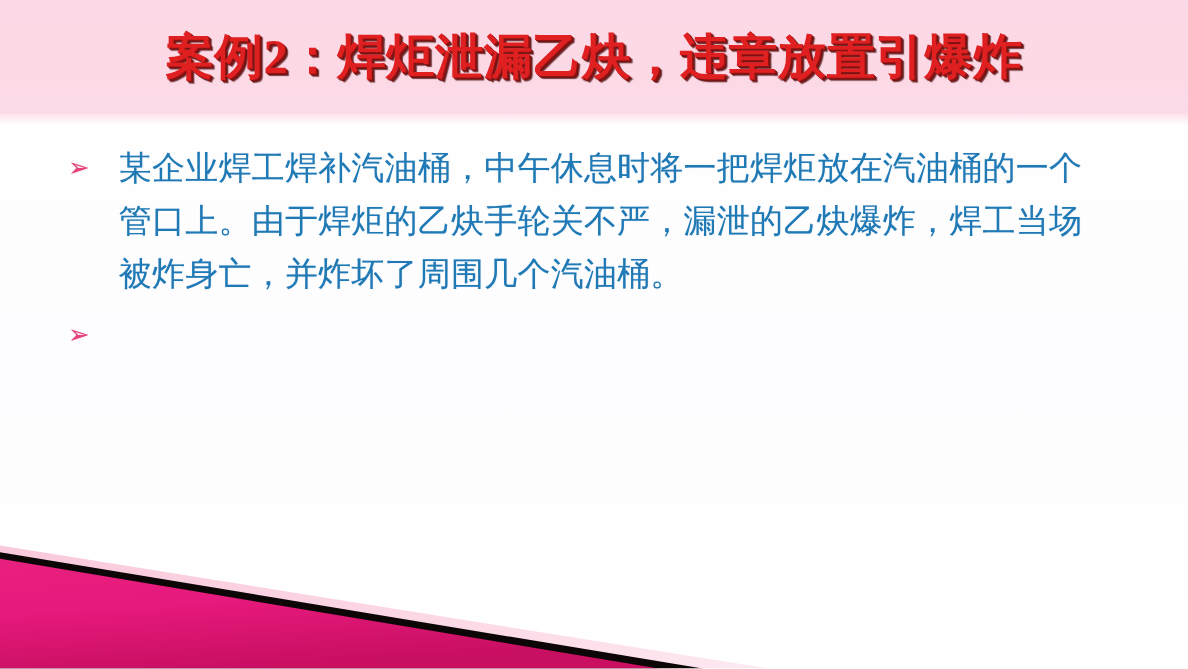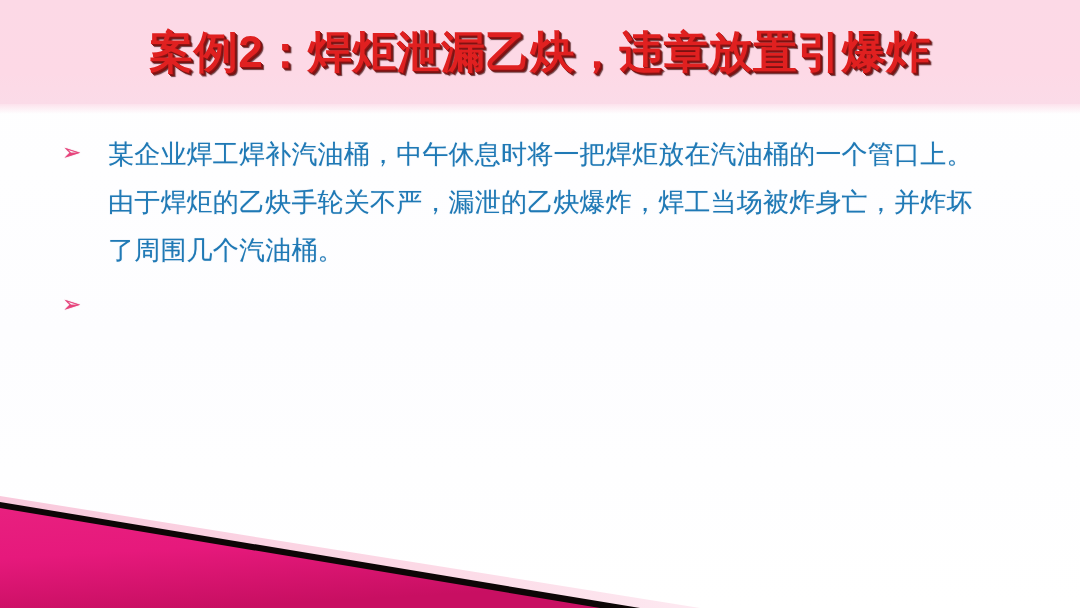--- a/index.html
+++ b/index.html
@@ -37,21 +37,21 @@
     height: 10px;
     background: linear-gradient(180deg, rgba(252,217,230,0.75) 0%, rgba(255,255,255,0) 100%);
   }
 
   .slide-title {
     position: absolute;
     left: 0;
     top: 22px;
     width: 1080px;
     text-align: center;
-    font-family: Liberation Sans, sans-serif;
+    font-family: Liberation Serif, serif;
     font-size: 44px;
     line-height: 60px;
     font-weight: bold;
     letter-spacing: 0.5px;
     color: #e02020;
     text-shadow:
        1px 1px 0 #8c1414,
        2px 2px 0 #7a1111,
        3px 3px 1px rgba(60,8,8,0.75);
     white-space: nowrap;
@@ -75,21 +75,21 @@
     top: 6px;
     width: 30px;
     font-size: 23px;
     line-height: 32px;
     color: #e8437c;
     text-shadow: 0 0 1px rgba(200,30,90,0.6);
     user-select: none;
   }
   .bullet-text {
     font-family: "DejaVu Sans", "Liberation Sans", sans-serif;
-    font-size: 26px;
+    font-size: 30px;
     line-height: 48px;
     color: #1f79b5;
     letter-spacing: 0.2px;
     max-width: 880px;
     text-shadow: 0 0 1px rgba(40,120,180,0.35);
   }
 
   
   .banner {
     position: absolute;

